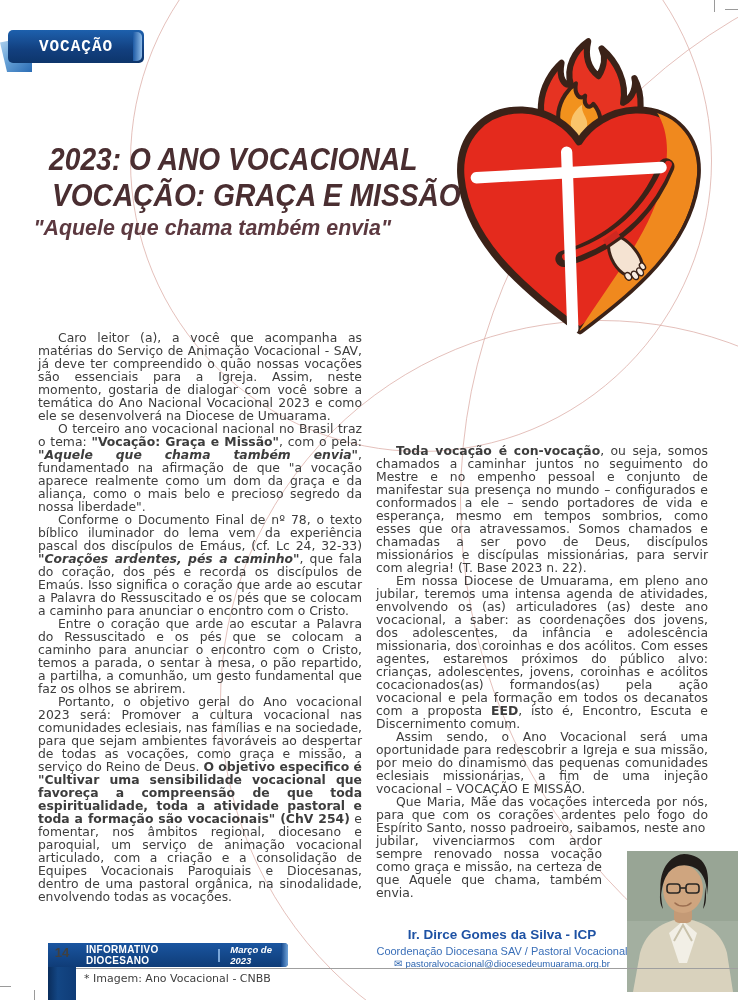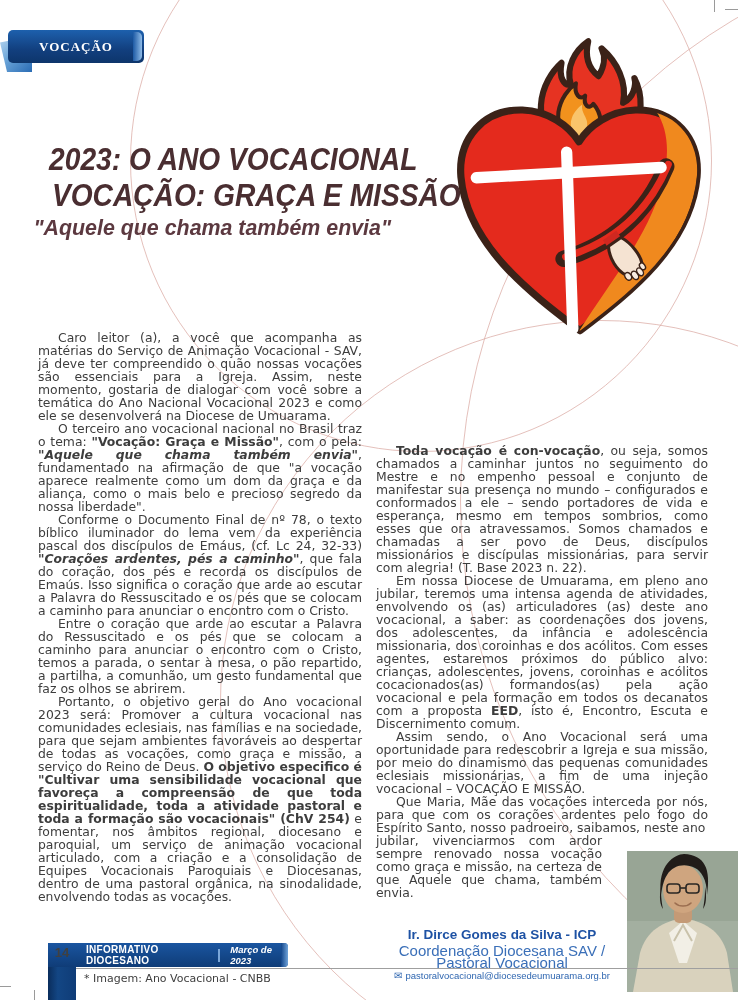--- a/index.html
+++ b/index.html
@@ -15,42 +15,42 @@
   
   .ribbon{position:absolute;left:0;top:28px;width:152px;height:46px;}
   .ribbon .lite{position:absolute;left:0;top:8px;width:32px;height:36px;
     background:linear-gradient(135deg,#bcd9f2 0%,#6aa4d8 45%,#2a6cb4 100%);
     clip-path:polygon(0 18%,100% 0,100% 100%,22% 100%);}
   .ribbon .body{position:absolute;left:8px;top:2px;width:136px;height:33px;
     background:linear-gradient(180deg,#1d60ad 0%,#123f7e 60%,#0d356b 100%);
     border-radius:5px;display:flex;align-items:center;justify-content:center;}
   .ribbon .fold{position:absolute;right:2px;top:2px;width:9px;height:29px;
     background:linear-gradient(90deg,#1d5aa5,#8fbbe7);border-radius:0 5px 5px 0;}
-  .ribbon .label{color:#fff;font-family:Liberation Serif, serif;font-weight:bold;
-    font-size:13px;letter-spacing:1px;}
+  .ribbon .label{color:#fff;font-family:Liberation Mono, monospace;font-weight:bold;
+    font-size:16px;letter-spacing:1px;}
   
   .title-block{position:absolute;left:24px;top:141px;width:404px;text-align:left;
     font-family:"Liberation Sans",sans-serif;font-style:italic;font-weight:bold;color:#4a2e31;}
   .title-block .tl{display:inline-block;font-size:32px;line-height:36px;transform:scaleX(.88);white-space:nowrap;}
   .title-block .sub{display:inline-block;font-size:22.5px;line-height:30px;color:#5c3940;transform:scaleX(.95);white-space:nowrap;}
   
   .logo{position:absolute;left:426px;top:32px;width:308px;height:310px;}
   
   .col{position:absolute;color:#3d3d3d;font-size:12.4px;line-height:13px;text-align:justify;}
   .col p{margin:0;text-indent:20px;}
   .col-left{left:38px;top:331px;width:324px;}
   .col-right{left:376px;top:399px;width:332px;margin-top:45px;}
   .col .narrow{width:226px;text-indent:0;}
   .seg-b{font-weight:bold;}
   .seg-bi{font-weight:bold;font-style:italic;}
   
   .author{position:absolute;left:376px;top:926px;width:252px;text-align:center;
     font-family:"Liberation Sans",sans-serif;}
   .author .name{color:#1e52a4;font-weight:bold;font-size:13.5px;line-height:17px;}
-  .author .role{color:#3a6fb8;font-size:15px;line-height:12px;margin-top:2px;}
+  .author .role{color:#3a6fb8;font-size:11px;line-height:12px;margin-top:2px;}
   .author .mail{color:#2e66b0;font-size:9.5px;line-height:13px;}
   .author .mail .env{font-size:10px;margin-right:3px;}
   
   .photo{position:absolute;left:627px;top:851px;width:111px;height:141px;}
   
   .strip{position:absolute;left:48px;top:943px;width:28px;height:57px;
     background:linear-gradient(90deg,#0a2d5c 0%,#134684 35%,#0f3c77 100%);}
   .fbar{position:absolute;left:48px;top:943px;width:240px;height:24px;
     background:linear-gradient(180deg,#1a55a0,#0f3c77);border-radius:0 4px 4px 0;
     display:flex;align-items:center;padding-left:38px;box-sizing:border-box;

